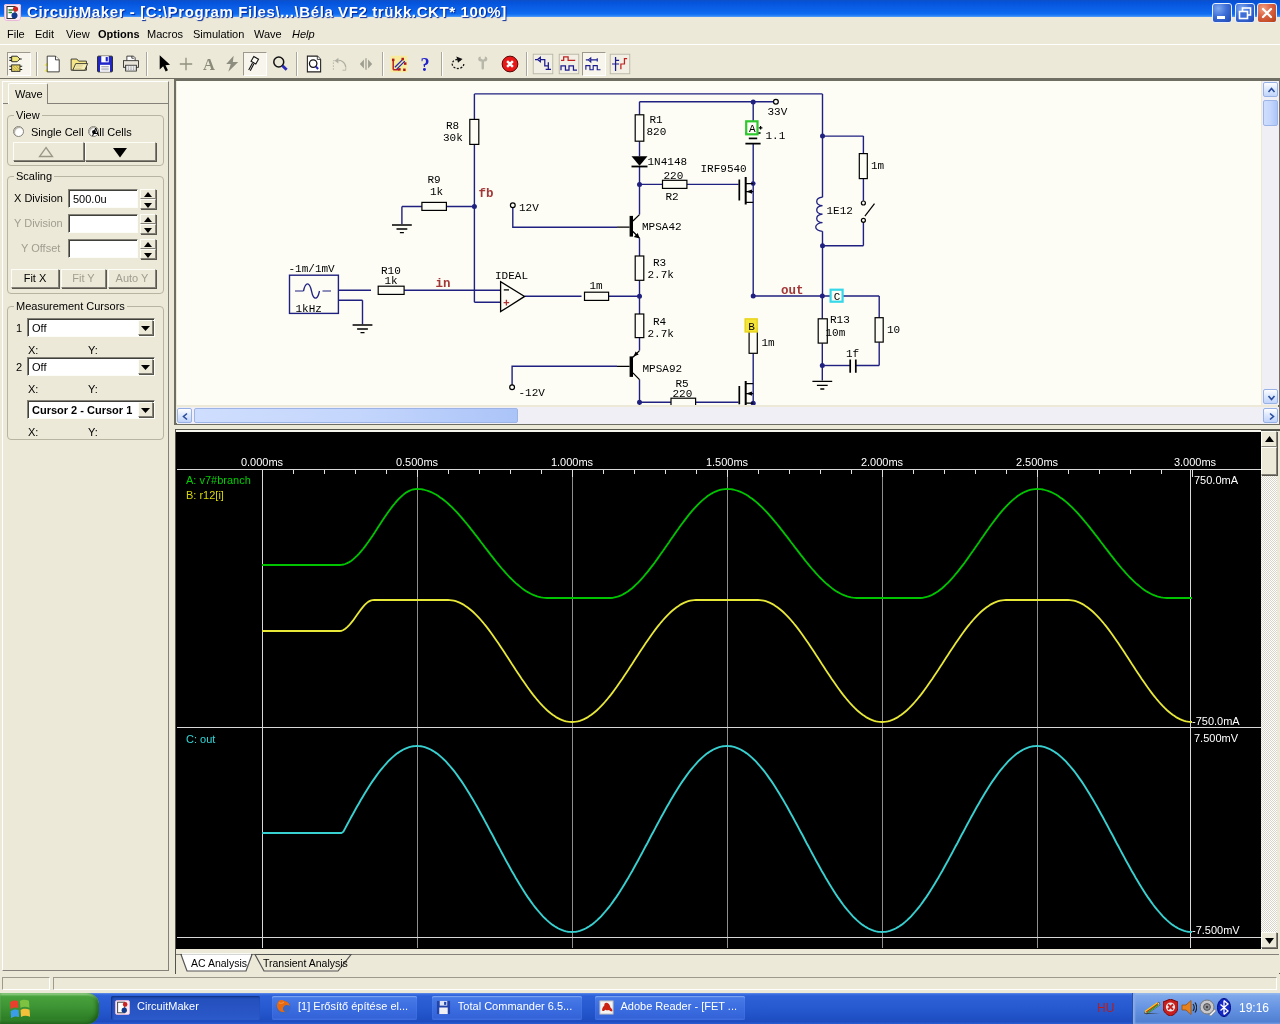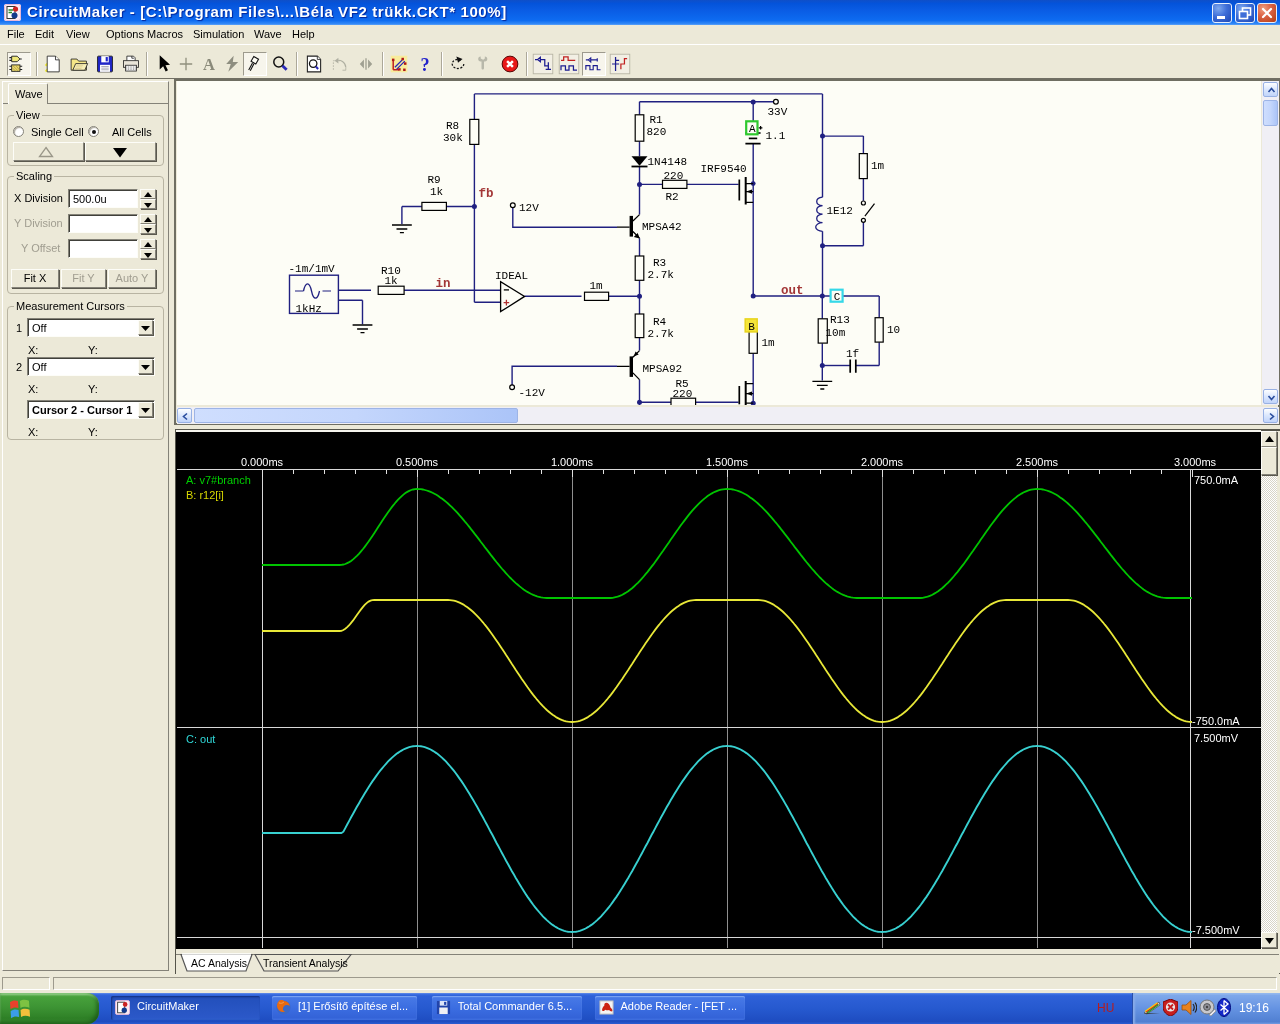--- a/index.html
+++ b/index.html
@@ -1,18 +1,18 @@
 <!DOCTYPE html>
 <html><head><meta charset="utf-8">
 <style>
 * { margin:0; padding:0; box-sizing:border-box; }
 html,body { width:1280px; height:1024px; overflow:hidden; background:#ece9d8; font-family:"Liberation Sans",sans-serif; }
 #root { position:relative; width:1280px; height:1024px; }
 
-#titlebar { position:absolute; left:0; top:0; width:1280px; height:25px;
+#titlebar { position:absolute; left:0; top:0; width:1280px; height:17px;
   background:linear-gradient(180deg,#0f4fc8 0%,#0453da 14%,#0a5ce4 40%,#0b63ea 60%,#0e6cf1 82%,#2f86f6 94%,#5ba1f8 100%);
 }
 #titleicon { position:absolute; left:4px; top:4px; width:17px; height:17px; background:#f8eef4; border-radius:2px; }
 #titletext { position:absolute; left:27px; top:3px; color:#fff; font-size:15px; font-weight:bold; letter-spacing:0.6px; text-shadow:1px 1px 1px #00249a; }
 .winbtn { position:absolute; top:3px; width:20px; height:20px; border-radius:3px; border:1px solid #e8f0fc; }
 .winbtn.blue { background:radial-gradient(circle at 30% 25%,#7da8ef 0%,#3e6ed8 45%,#1e47b4 100%); }
 #btnclose { background:radial-gradient(circle at 30% 25%,#f0a080 0%,#dd6547 40%,#b33c12 100%); }
 
 #menubar { position:absolute; left:0; top:25px; width:1280px; height:19px; background:#ece9d8; }
 #menubar span { position:absolute; top:3px; font-size:11px; color:#000; }
@@ -56,25 +56,25 @@
           <rect x="3.5" y="7.5" width="8" height="7" fill="#3e6ed8" stroke="#fff" stroke-width="1.6"></rect>
         </svg></div>
  <div class="winbtn" id="btnclose" style="left:1257px;"><svg width="18" height="18" viewBox="0 0 18 18">
           <path d="M5 5 L13 13 M13 5 L5 13" stroke="#fff" stroke-width="2.2" stroke-linecap="round"></path>
         </svg></div>
 </div>
 <div id="menubar">
  <span style="left:7px;">File</span>
       <span style="left:35px;">Edit</span>
       <span style="left:66px;">View</span>
- <span style="left:106px;">Options</span>
+ <span style="left:98px;font-weight:bold;">Options</span>
       <span style="left:147px;">Macros</span>
       <span style="left:193px;">Simulation</span>
  <span style="left:254px;">Wave</span>
-      <span style="left:292px;">Help</span>
+      <span style="left:292px;font-style:italic;">Help</span>
 </div>
 <div id="toolbar"></div>
 
 <svg class="tbtn pressed" style="left:7px;" viewBox="0 0 24 24">
       <path d="M4 3.5 h6 l3 3 l-3 3 h-6 z" fill="#f0e87a" stroke="#222"></path>
       <rect x="4" y="13" width="9" height="7" fill="#e8d870" stroke="#222"></rect>
       <path d="M5 13.5 l6 6 M8 13 l5 6 M4.5 16 l4 4 M11 13 l2.5 2.5" stroke="#b09830" stroke-width="0.8"></path>
       <path d="M1.5 5 h2.5 M1.5 8 h2.5 M13 6.5 h2 M1.5 14.5 h2.5 M1.5 18 h2.5 M13 14.5 h2.5 M13 18 h2.5" stroke="#222" stroke-width="1.2"></path>
     </svg>
 <div class="tsep2" style="left:36px;"></div>
@@ -198,21 +198,21 @@
 <div style="position:absolute;left:3px;top:103px;width:165px;height:1px;background:#848278;z-index:2;"></div>
 <div style="position:absolute;left:9px;top:104px;width:38px;height:1px;background:#ece9d8;z-index:3;"></div>
 
 <div class="groupbox" style="left:7px;top:115px;width:157px;height:51px;"></div>
 <div class="grouplabel" style="left:14px;top:109px;">View</div>
 
 <div style="position:absolute;left:13px;top:126px;width:11px;height:11px;border-radius:50%;background:#fff;border:1px solid #848278;box-shadow:inset 1px 1px 1px #b0aca0;"></div>
 <div class="f11" style="position:absolute;left:31px;top:126px;">Single Cell</div>
 <div style="position:absolute;left:88px;top:126px;width:11px;height:11px;border-radius:50%;background:#fff;border:1px solid #848278;box-shadow:inset 1px 1px 1px #b0aca0;"></div>
 <div style="position:absolute;left:92px;top:130px;width:4px;height:4px;border-radius:50%;background:#111;"></div>
-<div class="f11" style="position:absolute;left:112px;top:126px;">All Cells</div>
+<div class="f11" style="position:absolute;left:92px;top:126px;">All Cells</div>
 
 <div class="cls-btn" style="position:absolute;left:13px;top:142px;width:71px;height:19px;"></div>
 <svg style="position:absolute;left:38px;top:146px;" width="16" height="12" viewBox="0 0 16 12">
       <path d="M8 1.5 L14.5 10.5 H1.5 Z" fill="none" stroke="#9a9789" stroke-width="1.3"></path>
     </svg>
 <div class="cls-btn" style="position:absolute;left:85px;top:142px;width:71px;height:19px;"></div>
 <svg style="position:absolute;left:112px;top:147px;" width="16" height="11" viewBox="0 0 16 11">
       <path d="M1 1 H15 L8 10.5 Z" fill="#000"></path>
     </svg>
 

